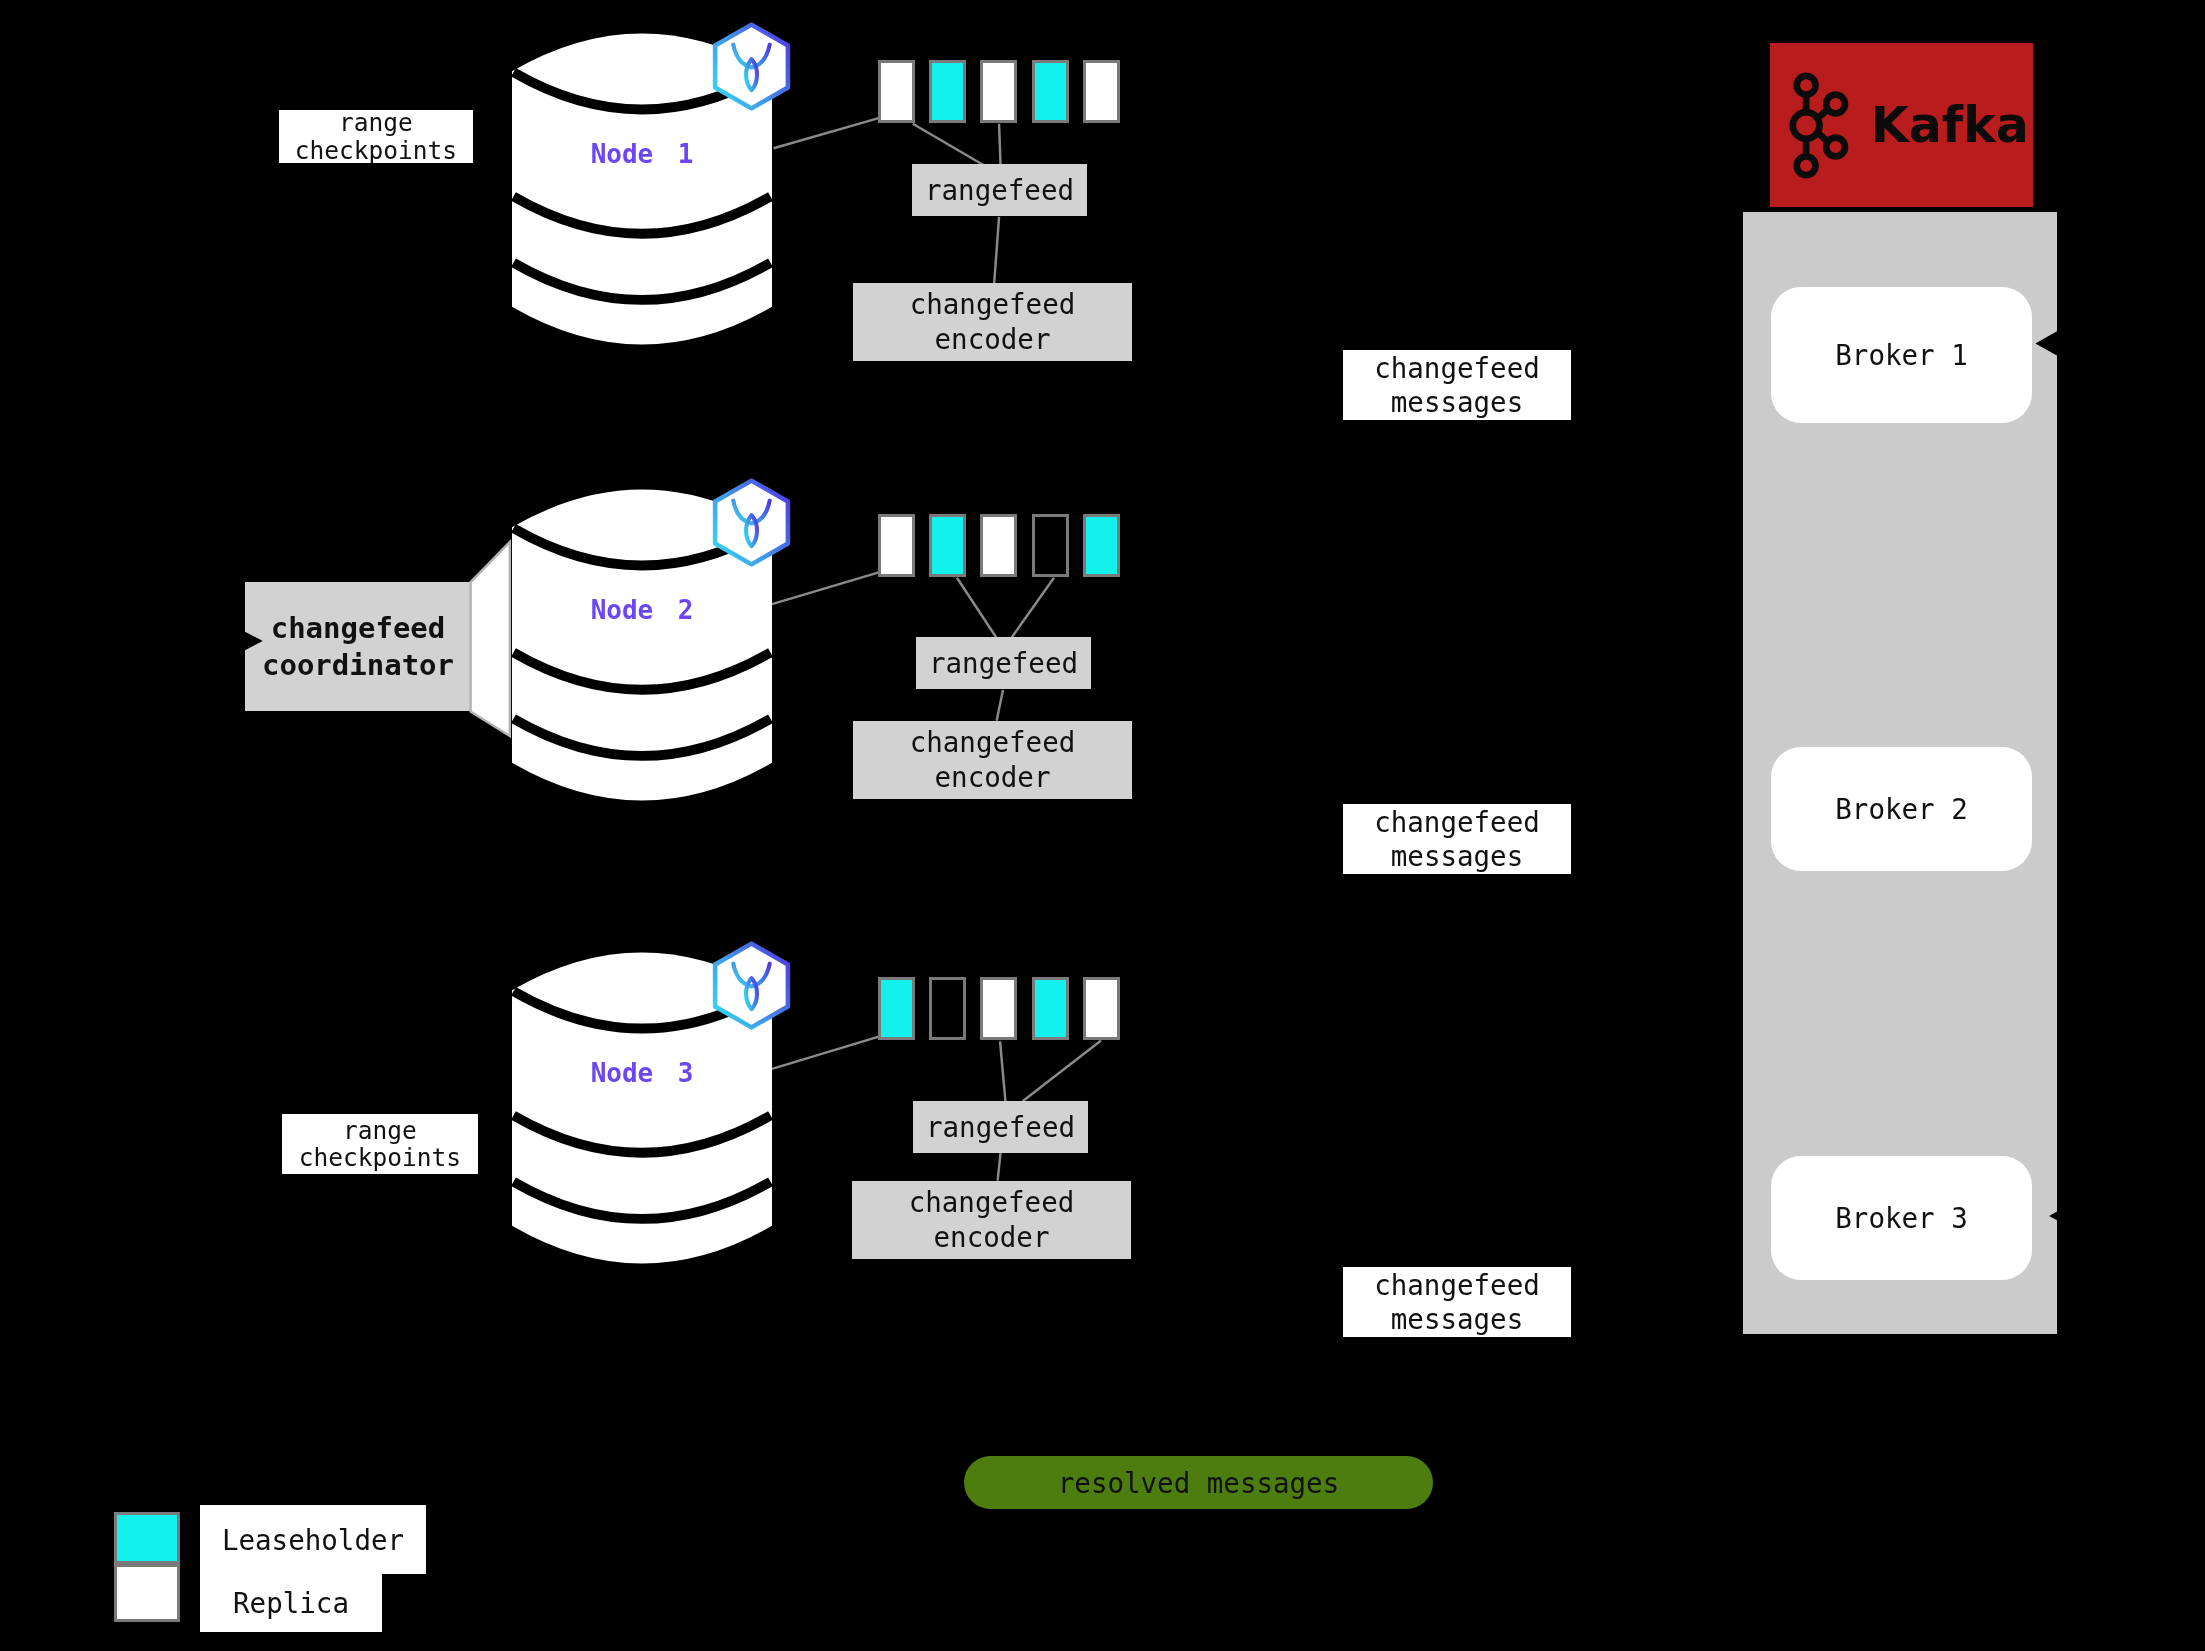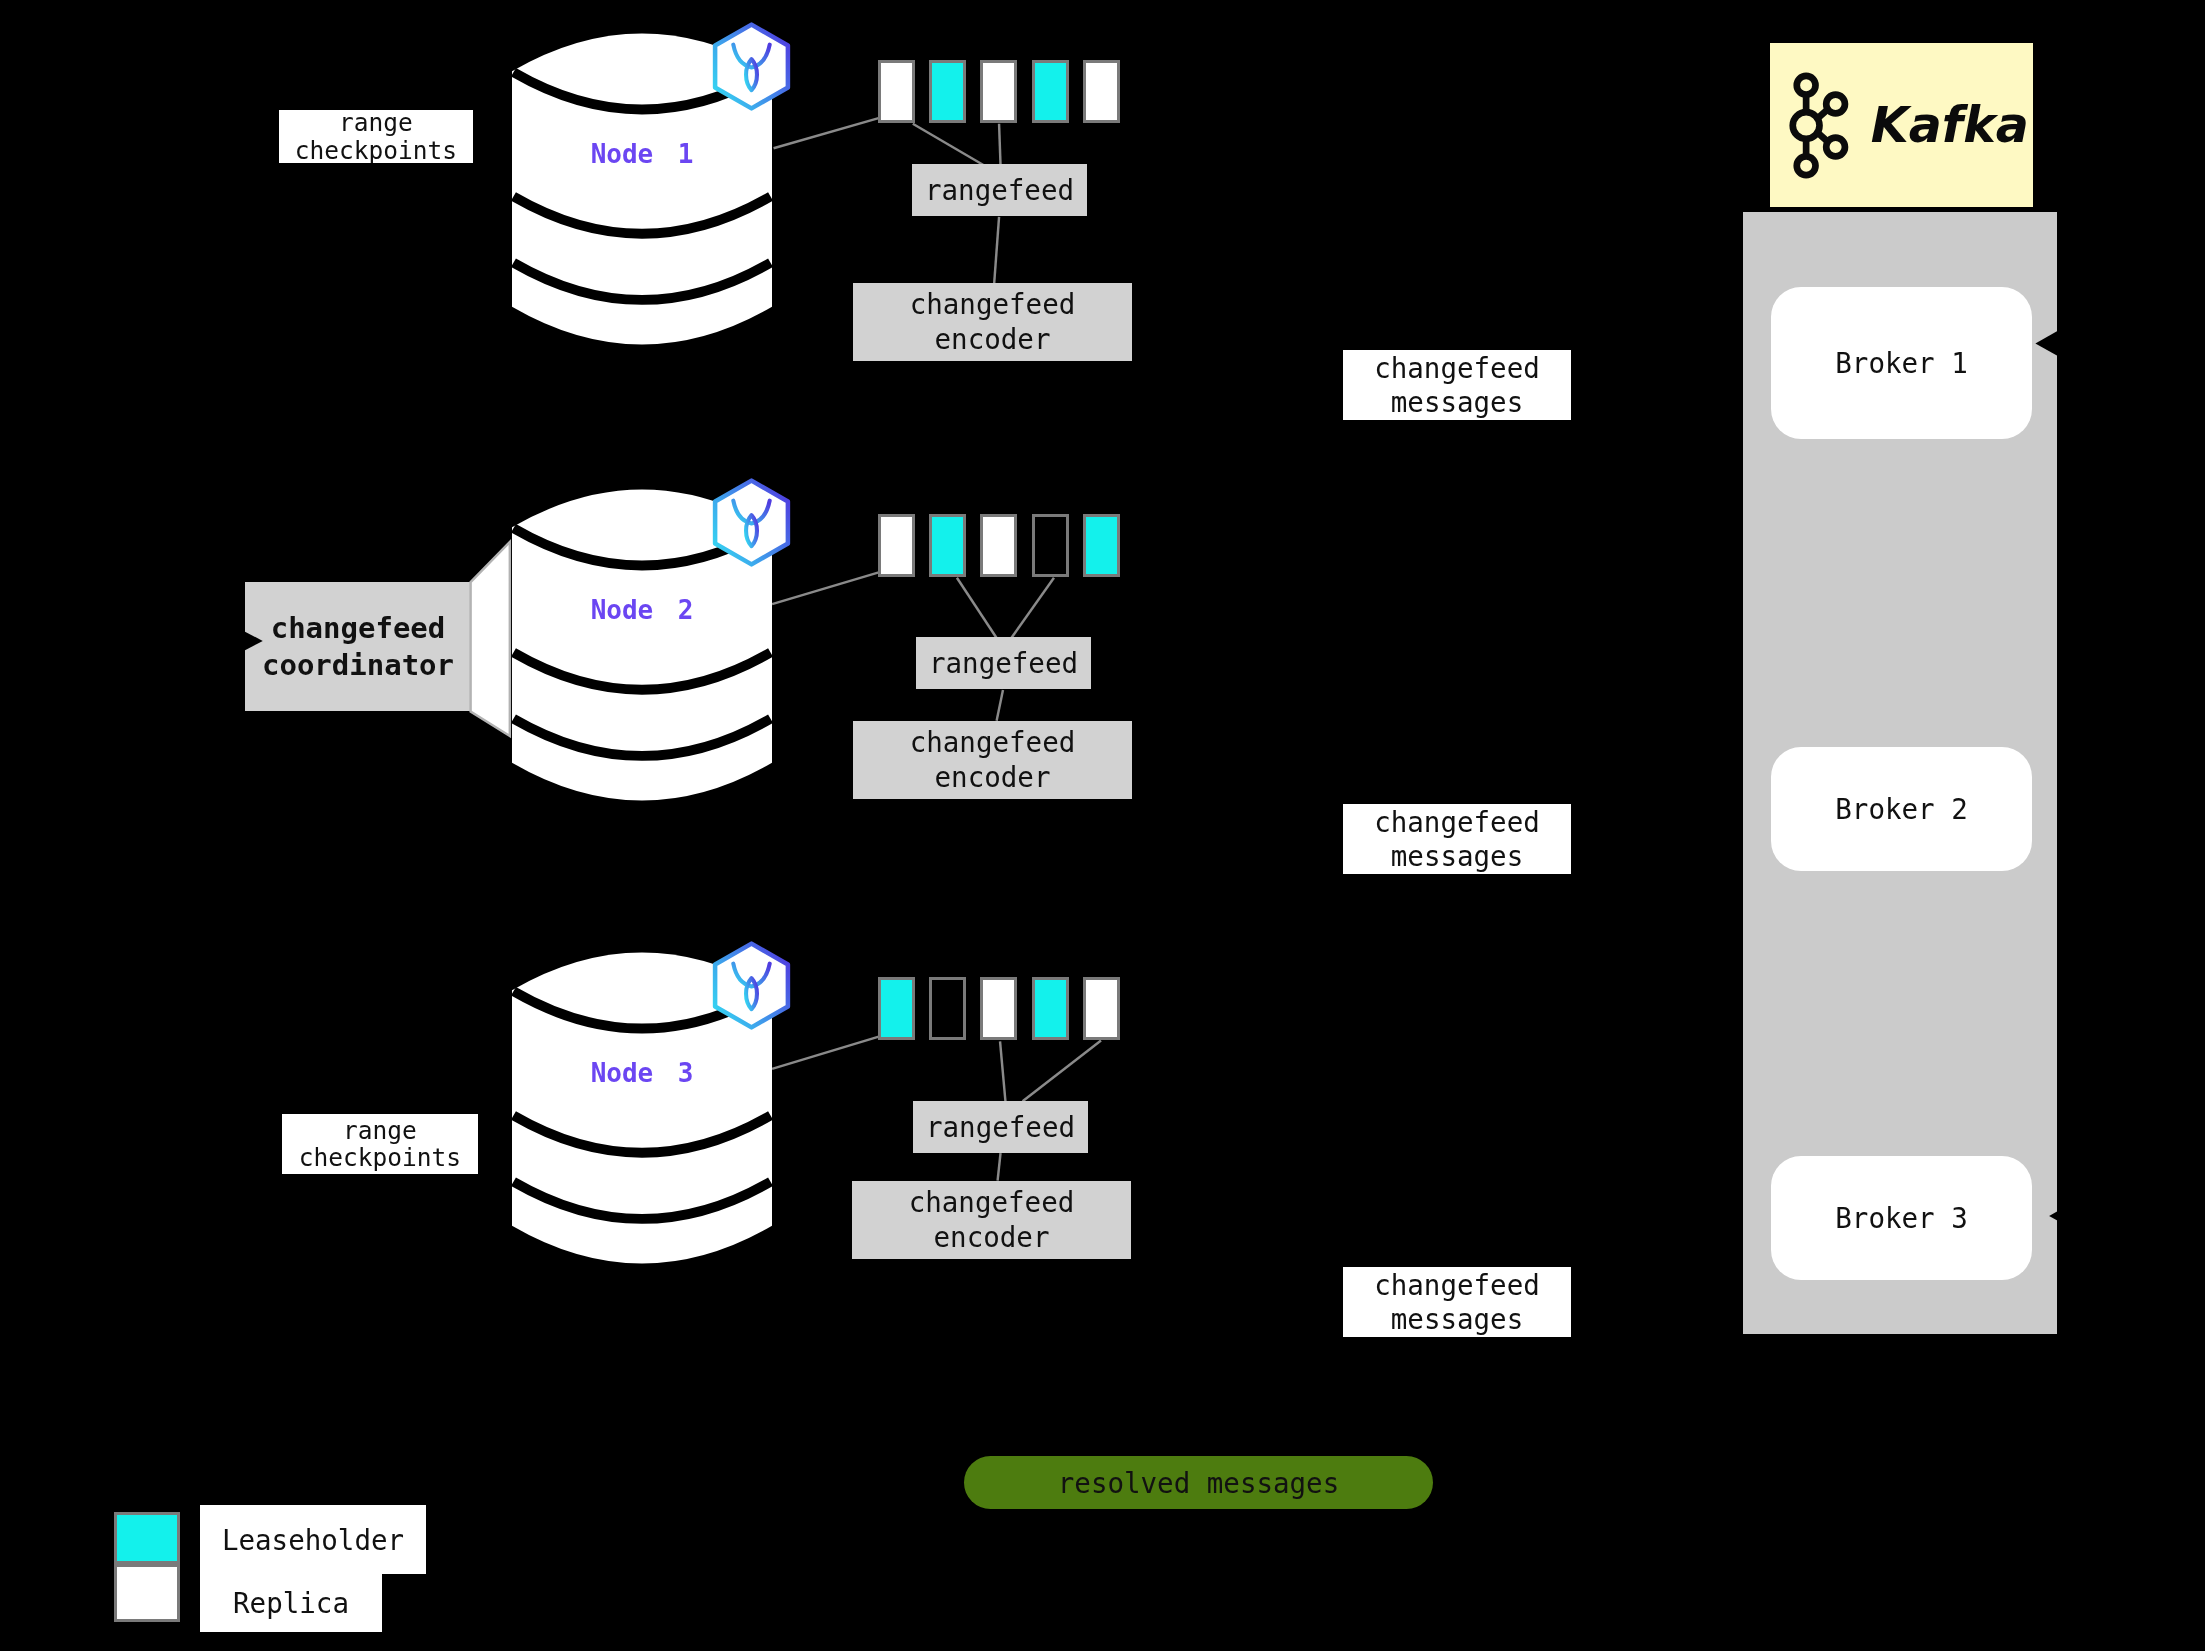--- a/index.html
+++ b/index.html
@@ -18,21 +18,21 @@
   .coordinator{font-weight:bold;font-size:29px;line-height:37px;}
   .node-label{z-index:3;text-align:center;font-weight:bold;font-size:26px;line-height:41px;
               color:var(--accent_purple);word-spacing:8.8px;}
   .squares{display:flex;gap:14.2px;z-index:3;}
   .sq{width:37px;height:63px;border:3.9px solid var(--border_gray);box-sizing:border-box;}
   .sq.leaseholder{background:var(--leaseholder);}
   .sq.replica{background:var(--replica);}
   .sq.empty{background:transparent;}
   .broker{background:#fff;border-radius:30px;display:flex;align-items:center;justify-content:center;
           font-size:27.5px;z-index:3;}
-  .kafka-box{background:#fef9c3;display:flex;align-items:center;justify-content:center;gap:13.7px;z-index:3;font-style:italic;}
+  .kafka-box{background:#b91c1c;display:flex;align-items:center;justify-content:center;gap:13.7px;z-index:3;}
   .kafka-brand{font-family:"DejaVu Sans","Liberation Sans",sans-serif;font-weight:bold;font-size:49px;color:#0b0b0b;}
   .container{background:var(--container_gray);z-index:1;}
   .pill{background:#4d7c0f;border-radius:26.5px;display:flex;align-items:center;justify-content:center;
         font-size:27.5px;z-index:3;}
   .legend-swatch{border:3.9px solid var(--border_gray);box-sizing:border-box;z-index:4;}
   .legend-label{background:#fff;display:flex;align-items:center;justify-content:center;font-size:27.5px;z-index:3;margin-left:20px;}
   .z1{z-index:1}.z2{z-index:2}.z4{z-index:4}.z6{z-index:6}
 </style>
 </head>
 <body>
@@ -144,21 +144,21 @@
   <div class="abs whitebox messages" style="left:1343px;top:1267px;width:228px;height:70px">changefeed messages</div>
   <div class="abs whitebox checkpoints" style="left:282px;top:1114px;width:196px;height:60px">range checkpoints</div>
 
   <div class="abs kafka-box" style="left:1770px;top:43px;width:263px;height:164px">
     <svg width="83" height="113" viewBox="0 0 62 84">
         <use href="#kafkamark"></use>
       </svg>
     <span class="kafka-brand">Kafka</span>
   </div>
   <div class="abs container" style="left:1743px;top:212px;width:314px;height:1122px"></div>
-  <div class="abs broker" style="left:1771px;top:287px;width:261px;height:152px">Broker 1</div>
+  <div class="abs broker" style="left:1771px;top:287px;width:261px;height:136px">Broker 1</div>
   <div class="abs broker" style="left:1771px;top:747px;width:261px;height:124px">Broker 2</div>
   <div class="abs broker" style="left:1771px;top:1156px;width:261px;height:124px">Broker 3</div>
 
   <svg class="abs z6" style="left:0;top:0" width="2205" height="1652" viewBox="0 0 4498 3369">
     <polygon points="960,1187 1040,1105 1040,1501 960,1451" fill="#ffffff" stroke="#b3b3b3" stroke-width="5"></polygon>
     <polygon points="494,1285 494,1329 536,1307" fill="#000"></polygon>
     <polygon points="4152,700 4205,670 4205,730" fill="#000"></polygon>
     <polygon points="4180,2480 4205,2466 4205,2494" fill="#000"></polygon>
   </svg>
 

